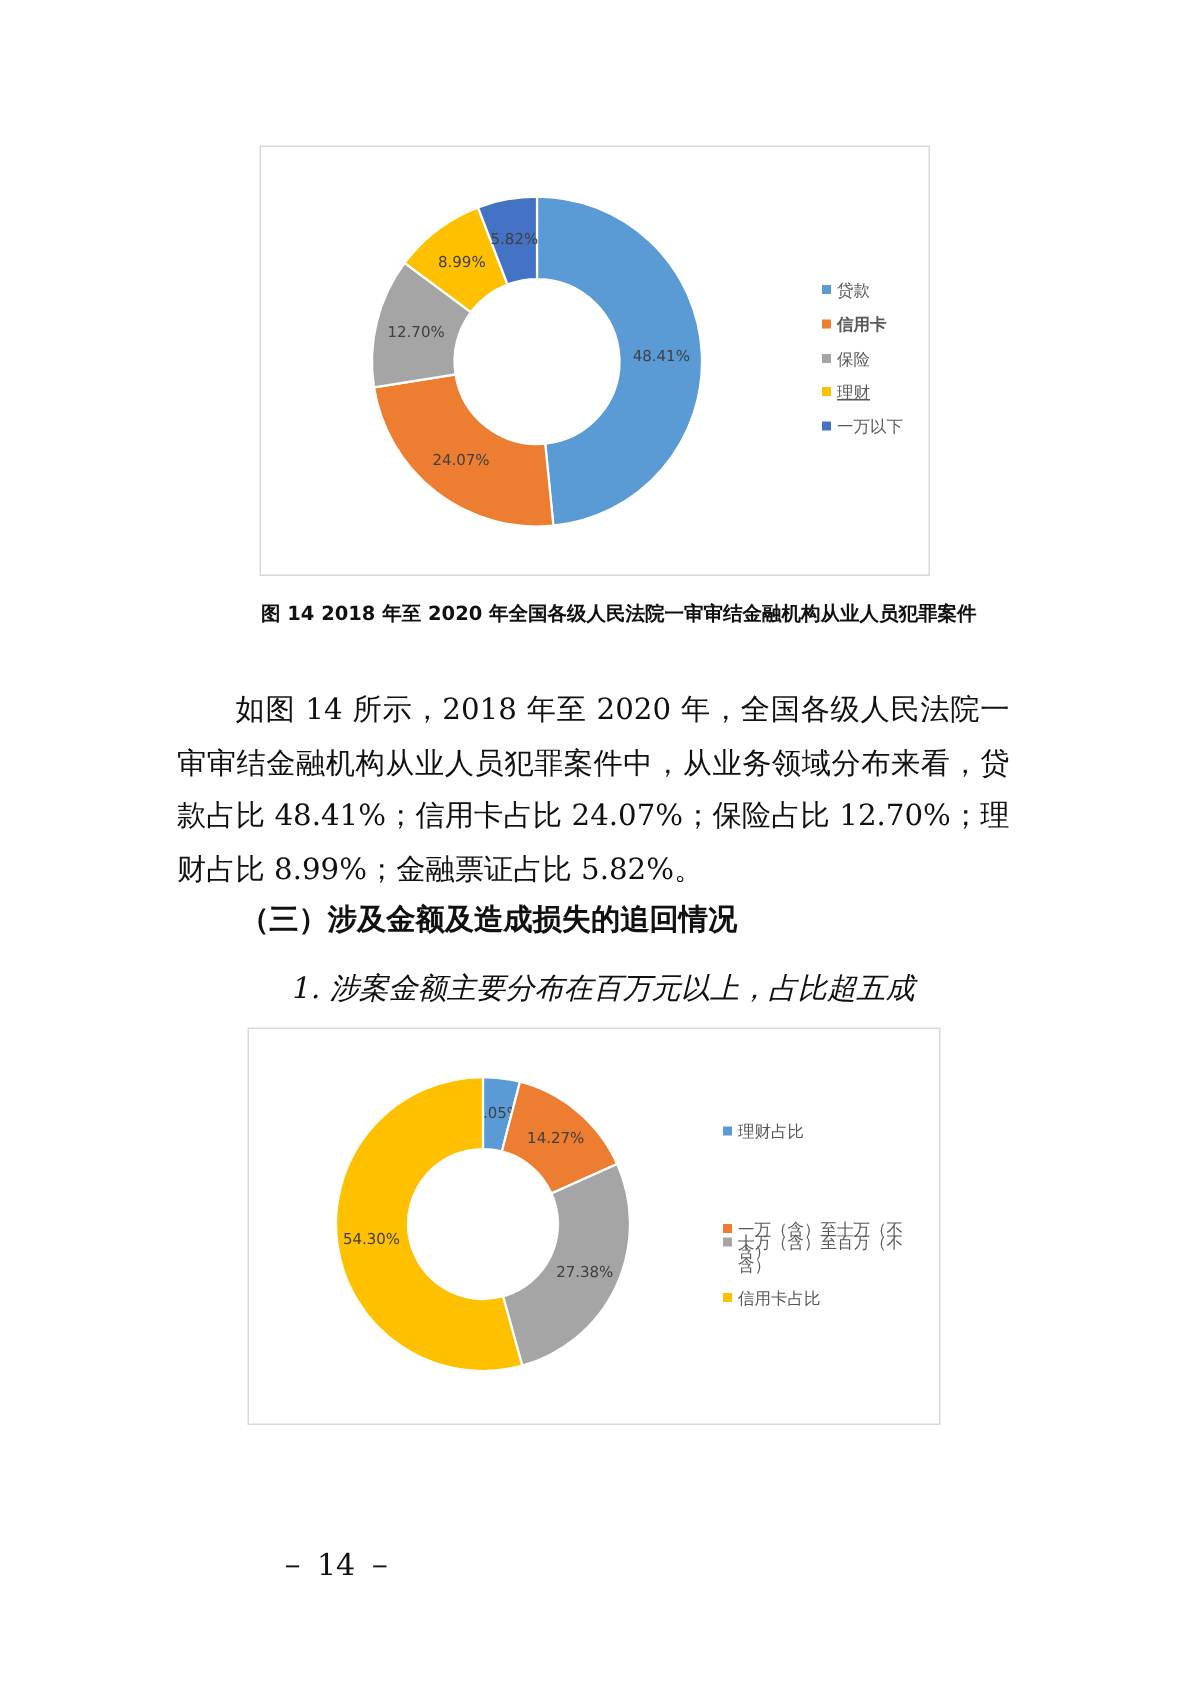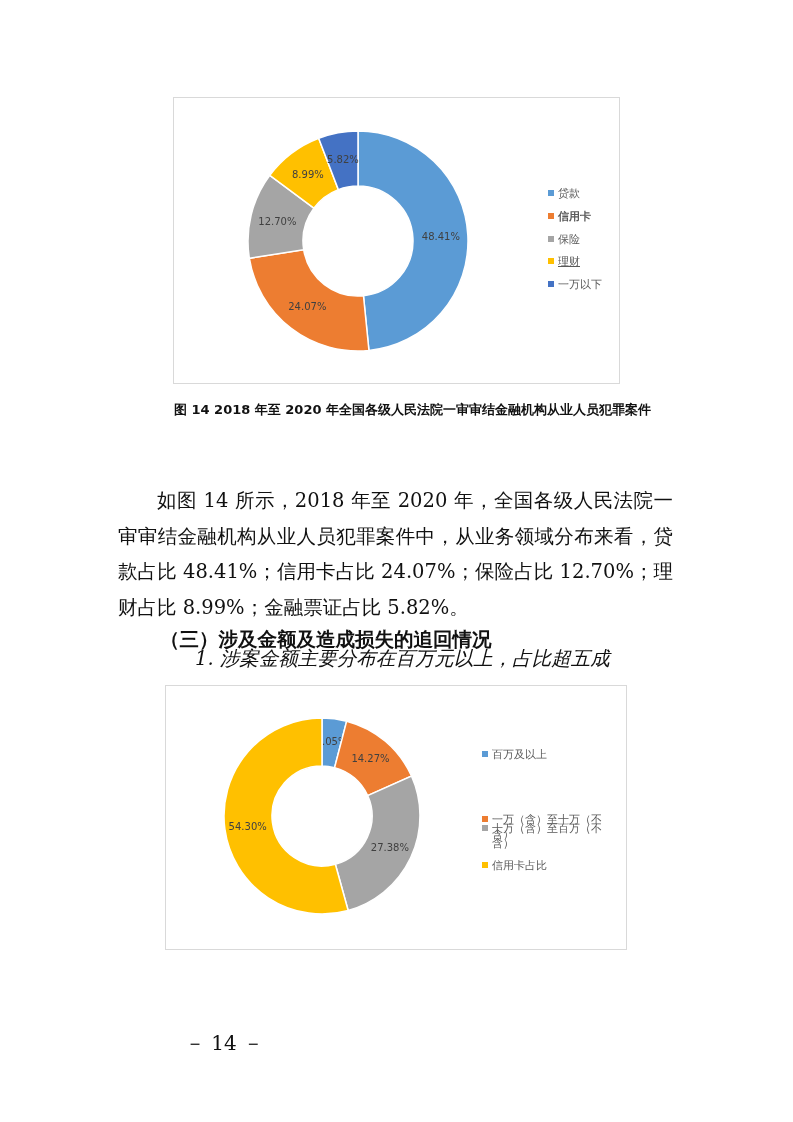--- a/index.html
+++ b/index.html
@@ -8,21 +8,21 @@
   .chart-frame { position:absolute; border:1px solid #d9d9d9; background:#fff; }
   .chart-frame svg { position:absolute; left:0; top:0; }
   .legend { position:absolute; font-family:"DejaVu Sans","Liberation Sans",sans-serif;
             font-size:11px; color:#595959; }
   .legend-item { position:absolute; left:0; white-space:nowrap; line-height:15px; }
   .legend-swatch { display:inline-block; width:6px; height:6px; margin-right:4px; vertical-align:middle; position:relative; top:-1px; }
   .slice-label { font-family:"DejaVu Sans","Liberation Sans",sans-serif; font-size:10px; fill:#404040; }
   .caption { position:absolute; left:0; width:793px; text-align:center;
              font-family:"DejaVu Sans","Liberation Sans",sans-serif; font-weight:bold;
              font-size:13px; line-height:19px; color:#111;padding-left:16px; }
-  .body-text { position:absolute; left:118px; width:555px; font-size:19.5px; line-height:35.5px;margin-top:28px; }
+  .body-text { position:absolute; left:118px; width:555px; font-size:19.5px; line-height:35.5px; }
   .para { margin:0; text-indent:2em; text-align:justify; }
   .heading { position:absolute; left:160px; font-size:19.5px; font-weight:bold; }
   .subheading { position:absolute; left:195px; font-size:19.5px; }
   .page-number { position:absolute; left:138px; top:1030px; font-size:20px;margin-left:47px; }
 </style>
 </head>
 <body>
 
 <div class="chart-frame" style="left:173px; top:97px; width:445px; height:285px;">
   <svg id="chart1-svg" width="445" height="285">
@@ -57,37 +57,37 @@
 </div>
 
 <div class="caption" style="top:400px;">
   <div>图  14 2018 年至 2020 年全国各级人民法院一审审结金融机构从业人员犯罪案件</div>
 </div>
 
 <div class="body-text" style="top:455px;">
   <p class="para">如图 14 所示，2018 年至 2020 年，全国各级人民法院一审审结金融机构从业人员犯罪案件中，从业务领域分布来看，贷款占比 48.41%；信用卡占比 24.07%；保险占比 12.70%；理财占比 8.99%；金融票证占比 5.82%。</p>
 </div>
 
-<div class="heading" style="top:626px;text-align:center;">（三）涉及金额及造成损失的追回情况</div>
+<div class="heading" style="top:599px;text-align:center;">（三）涉及金额及造成损失的追回情况</div>
 <div class="subheading" style="top:645px;font-style:italic;">1. 涉案金额主要分布在百万元以上，占比超五成</div>
 
 <div class="chart-frame" style="left:165px; top:685px; width:460px; height:263px;">
   <svg id="chart2-svg" width="460" height="263">
       <path d="M156,32 A98,98 0 0 1 180.66969176951272,35.15588416777119 L168.58657743342485,81.61014498355672 A50,50 0 0 0 156,80 Z" fill="#5B9BD5" stroke="#ffffff" stroke-width="1.5"></path>
       <text x="165.51686163212779" y="59.1062546669753" text-anchor="middle" class="slice-label">4.05%</text>
       <path d="M180.66969176951272,35.15588416777119 A98,98 0 0 1 245.49403024043164,90.06482062986689 L201.66021951042433,109.62490848462596 A50,50 0 0 0 168.58657743342485,81.61014498355672 Z" fill="#ED7D31" stroke="#ffffff" stroke-width="1.5"></path>
       <text x="204.4752816870036" y="76.27109938706096" text-anchor="middle" class="slice-label">14.27%</text>
       <path d="M245.49403024043164,90.06482062986689 A98,98 0 0 1 182.1563949533968,224.44492047242096 L169.34509946601878,178.18618391450048 A50,50 0 0 0 201.66021951042433,109.62490848462596 Z" fill="#A5A5A5" stroke="#ffffff" stroke-width="1.5"></path>
       <text x="223.84195116442805" y="165.4760795314773" text-anchor="middle" class="slice-label">27.38%</text>
       <path d="M182.1563949533968,224.44492047242096 A98,98 0 1 1 155.99999999999997,32 L156,80 A50,50 0 1 0 169.34509946601878,178.18618391450048 Z" fill="#FFC000" stroke="#ffffff" stroke-width="1.5"></path>
       <text x="81.6832936333246" y="143.60084921228645" text-anchor="middle" class="slice-label">54.30%</text>
     </svg>
   <div class="legend" style="left:316px; top:61px; width:140px;">
     <div class="legend-item" style="top:0px;">
-      <span class="legend-swatch" style="background: rgb(91, 155, 213);"></span><span>百万及以上</span>
+      <span class="legend-swatch" style="background: rgb(91, 155, 213);"></span><span>理财占比</span>
     </div>
     <div class="legend-item" style="top:37px;margin-top:28px;">
       <span class="legend-swatch" style="background: rgb(237, 125, 49);"></span><span>一万（含）至十万（不</span><br>
       <span style="padding-left:10px;">含）</span>
     </div>
     <div class="legend-item" style="top:74px;">
       <span class="legend-swatch" style="background: rgb(165, 165, 165);"></span><span>十万（含）至百万（不</span><br>
       <span style="padding-left:10px;">含）</span>
     </div>
     <div class="legend-item" style="top:111px;">

